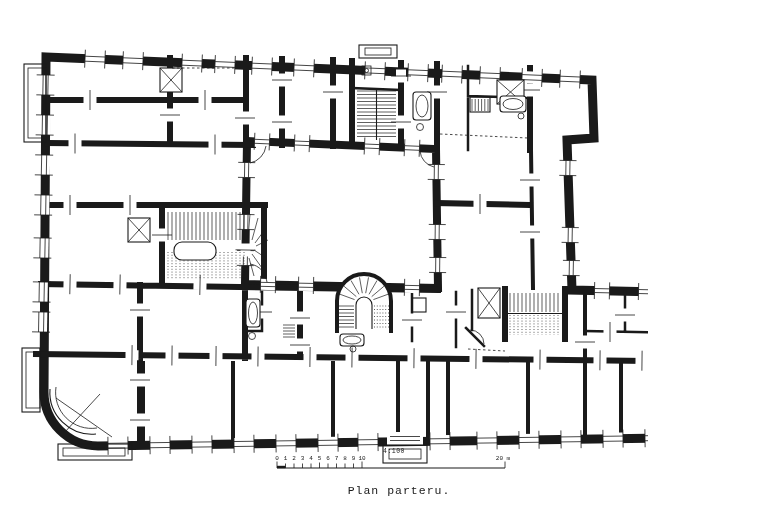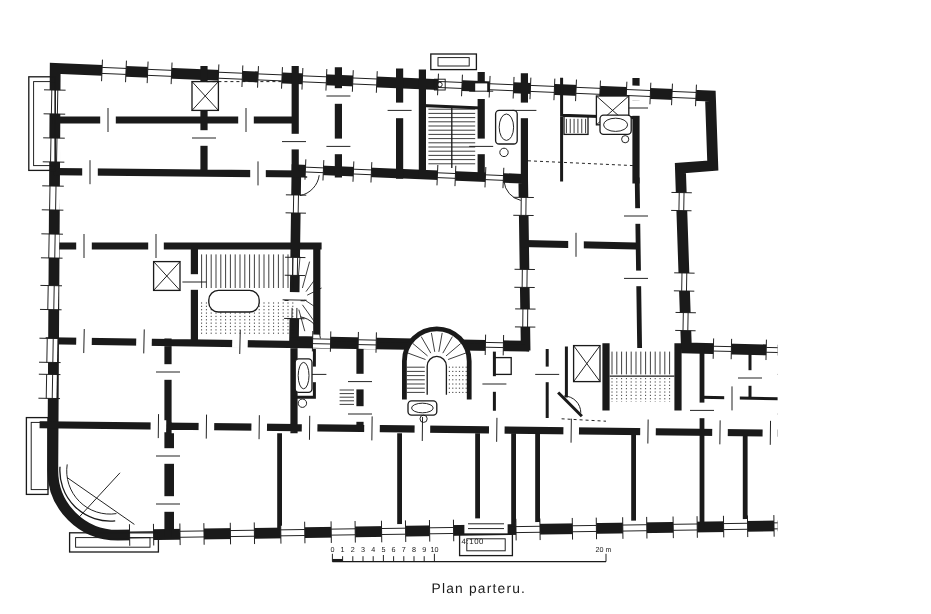--- a/index.html
+++ b/index.html
@@ -1,17 +1,17 @@
 <!DOCTYPE html>
 <html><head>
 <meta charset="utf-8">
 <style>
   html,body{margin:0;padding:0;background:#ffffff;}
   .page{position:relative;width:648px;height:512px;background:#ffffff;overflow:hidden;
-        font-family:Liberation Sans, sans-serif;}
+        font-family:Liberation Mono, monospace;}
   svg{position:absolute;left:0;top:0;}
   
   .w9{stroke:#1a1a1a;stroke-width:9;fill:none;stroke-linejoin:miter;}
   .w8{stroke:#1a1a1a;stroke-width:8;fill:none;}
   .w6{stroke:#1a1a1a;stroke-width:6;fill:none;stroke-linecap:square;}
   .w4{stroke:#1a1a1a;stroke-width:4;fill:none;stroke-linecap:square;}
   .w25{stroke:#1a1a1a;stroke-width:2.5;fill:none;stroke-linecap:square;}
   .t{stroke:#1a1a1a;stroke-width:1.1;fill:none;}
   .t8{stroke:#1a1a1a;stroke-width:.8;fill:none;}
   .h{stroke:#1a1a1a;stroke-width:.7;fill:none;}

